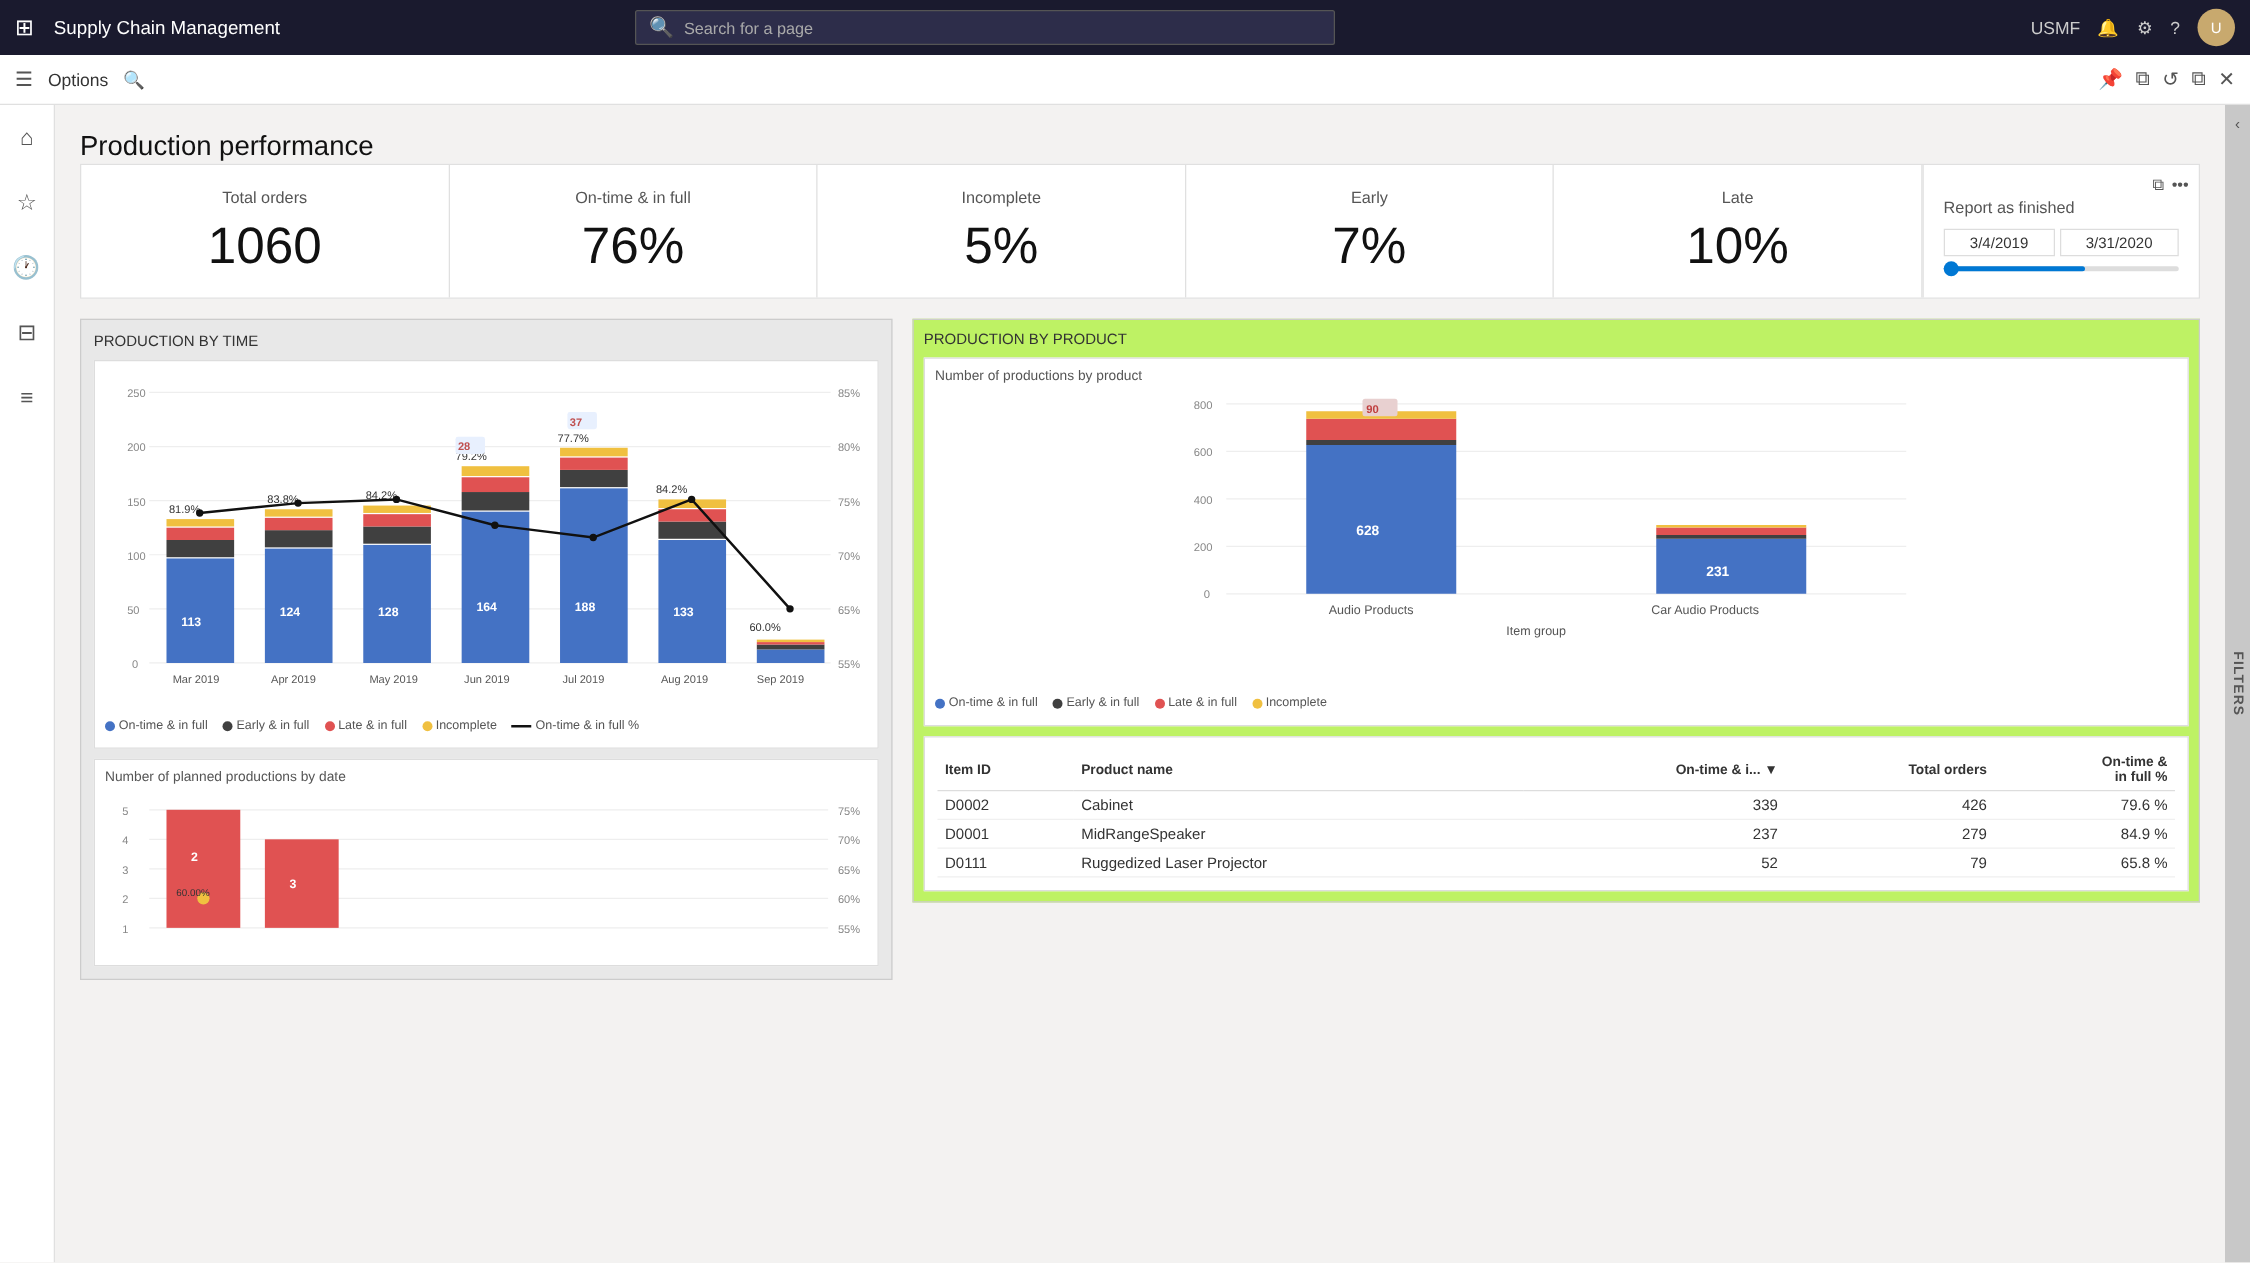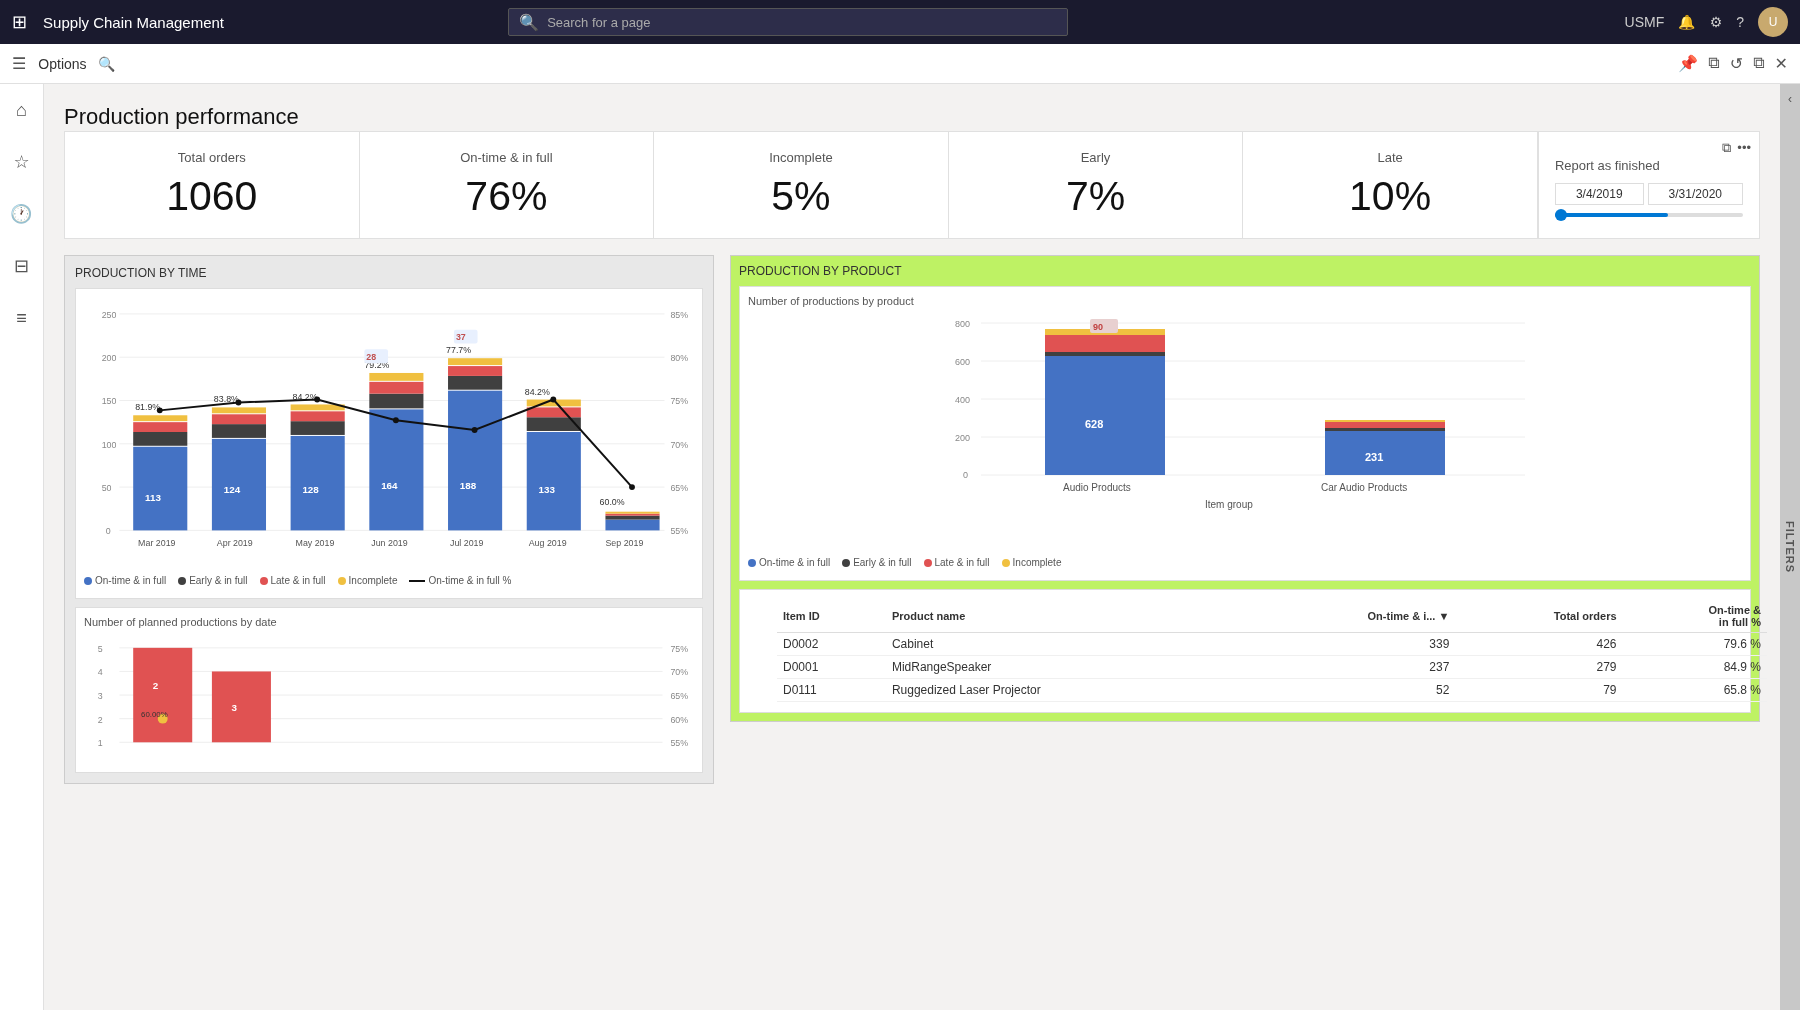--- a/index.html
+++ b/index.html
@@ -225,21 +225,20 @@
     }
     .table-title {
       font-size: 12px;
       color: #555;
       margin-bottom: 8px;
     }
     table {
       width: 100%;
       font-size: 12px;
       border-collapse: collapse;
-      margin-left: 27px;
     }
     th {
       text-align: left;
       font-weight: 600;
       color: #333;
       padding: 4px 6px;
       border-bottom: 1px solid #ddd;
       font-size: 11px;
     }
     td {

